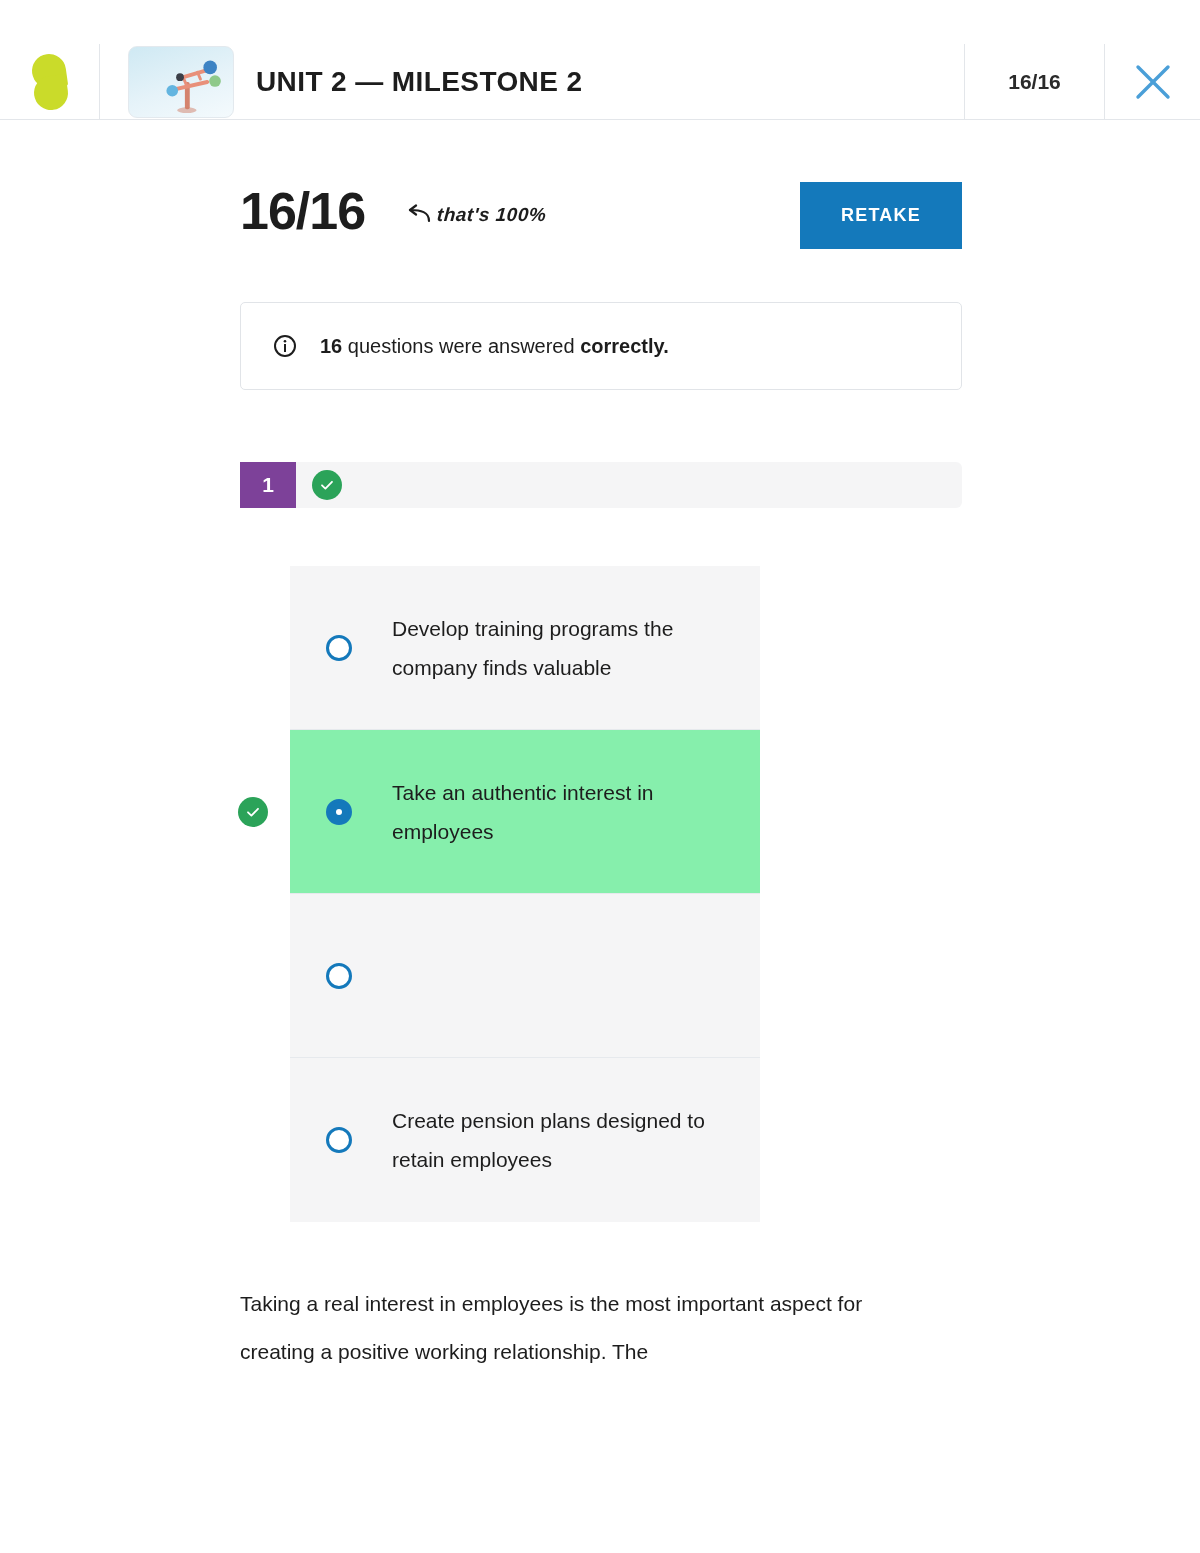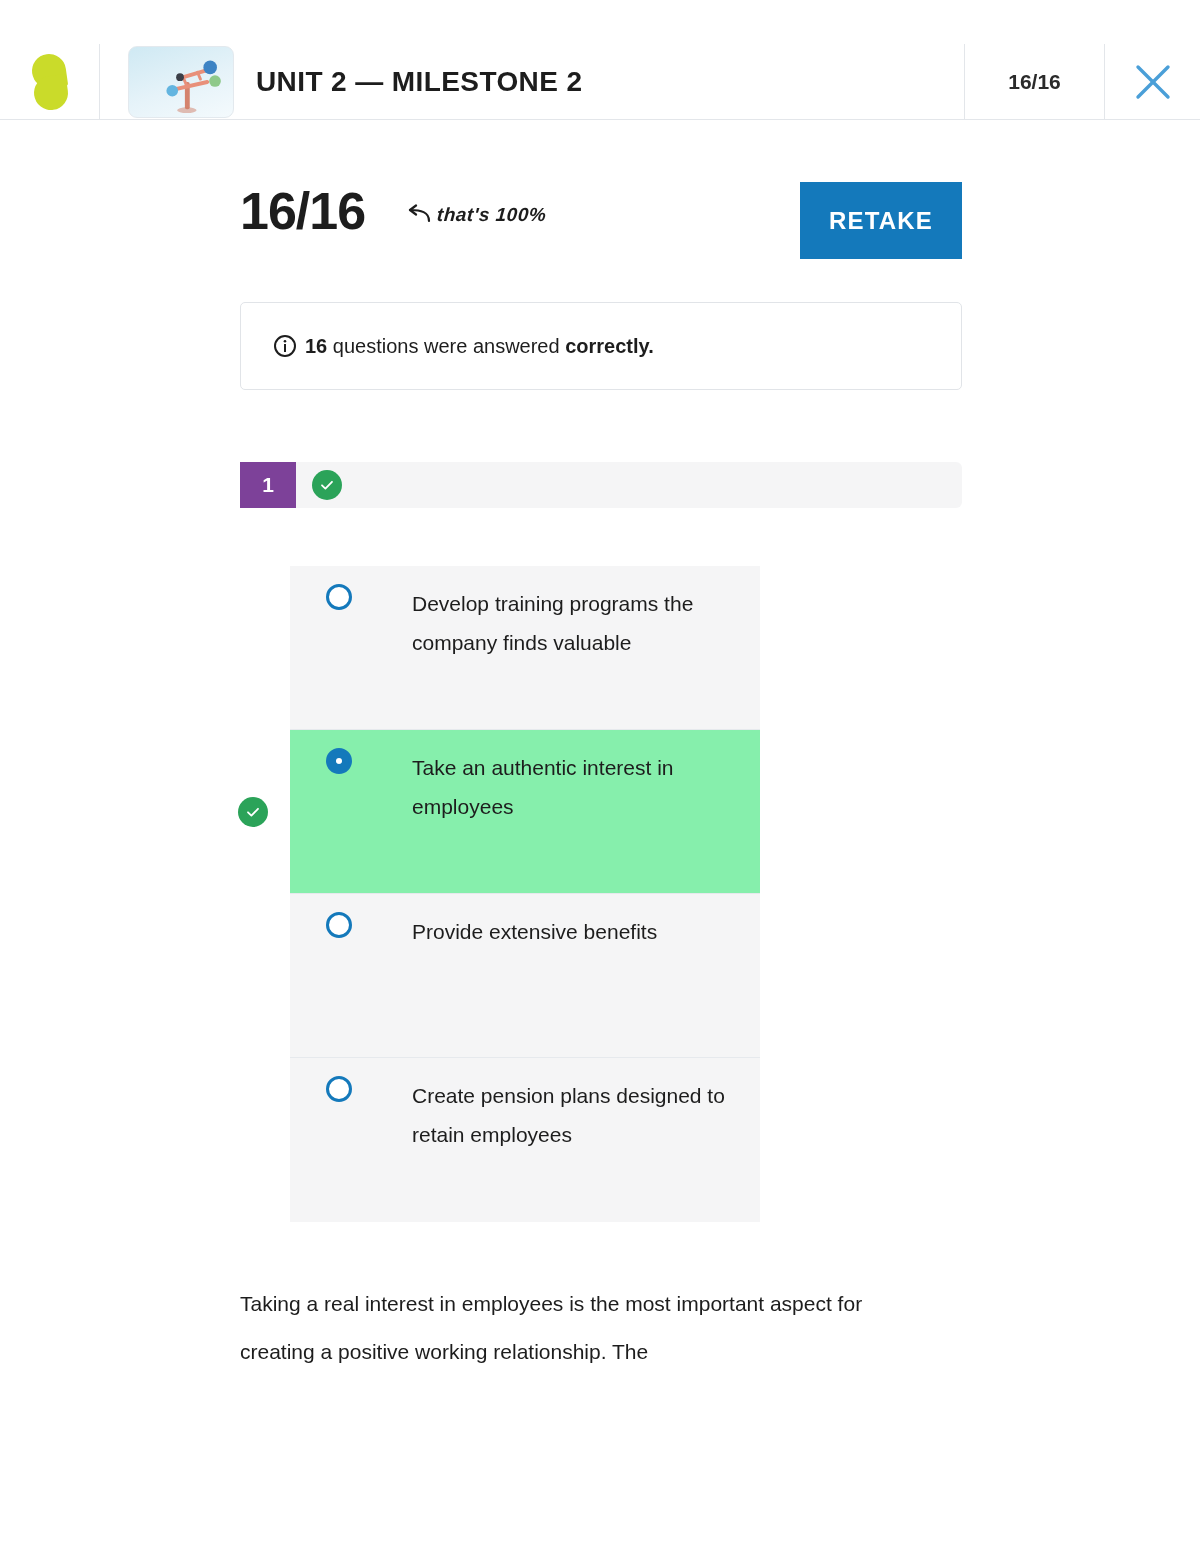--- a/index.html
+++ b/index.html
@@ -144,39 +144,39 @@
     letter-spacing: 0.5px;
     transform: skewX(-4deg);
   }
 
   .retake-btn {
     margin-left: auto;
     background: #1479bb;
     color: #ffffff;
     border: none;
     font-family: inherit;
-    font-size: 24px;
+    font-size: 18px;
     font-weight: bold;
     letter-spacing: 1.2px;
     width: 162px;
-    height: 77px;
+    height: 67px;
     cursor: pointer;
   }
 
   .info-banner {
     margin-top: 42px;
     width: 722px;
     min-height: 88px;
     border: 1px solid #e1e4e8;
     border-radius: 5px;
     background: #ffffff;
     display: flex;
     align-items: center;
     padding-left: 32px;
-    gap: 8px;
+    gap: 23px;
   }
   .info-icon svg { width: 24px; height: 24px; display: block; }
   .info-text {
     font-size: 20px;
     color: #1d1d1d;
   }
   .info-text b { font-weight: bold; }
 
   
   .question-block { margin-top: 72px; }
@@ -233,25 +233,24 @@
   }
 
   .options-box {
     width: 470px;
     background: #f5f5f6;
   }
 
   .option-row {
     position: relative;
     display: flex;
-    align-items: flex-start;
+    align-items: center;
     min-height: 164px;
     padding: 18px 24px 18px 36px;
     border-bottom: 1px solid #e6e9ed;
-    gap: 20px;
   }
   .option-row:last-child { border-bottom: none; }
   .option-row.selected { background: #86efac; }
 
   .radio {
     width: 26px;
     height: 26px;
     border-radius: 50%;
     border: 3px solid #1479bb;
     background: #ffffff;
@@ -406,21 +405,20 @@
               <svg viewBox="0 0 16 16" xmlns="http://www.w3.org/2000/svg">
                 <path d="M3 8.3 L6.4 11.6 L13 4.8" stroke="#ffffff" stroke-width="1.8" fill="none" stroke-linecap="round" stroke-linejoin="round"></path>
               </svg>
             </div>
             <div class="radio checked"></div>
             <div class="option-label">Take an authentic interest in employees</div>
           </div>
 
           <div class="option-row">
             <div class="radio"></div>
-            <div class="option-label">Provide extensive benefits</div>
           </div>
 
           <div class="option-row">
             <div class="radio"></div>
             <div class="option-label">Create pension plans designed to retain employees</div>
           </div>
 
         </div>
       </div>
 

